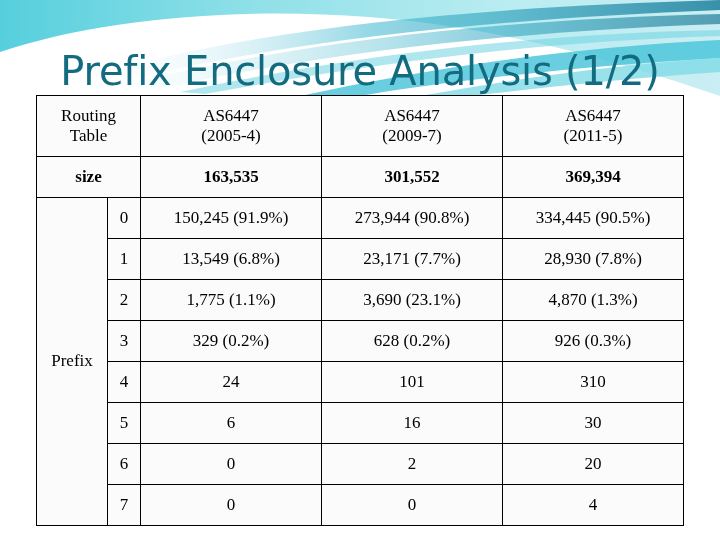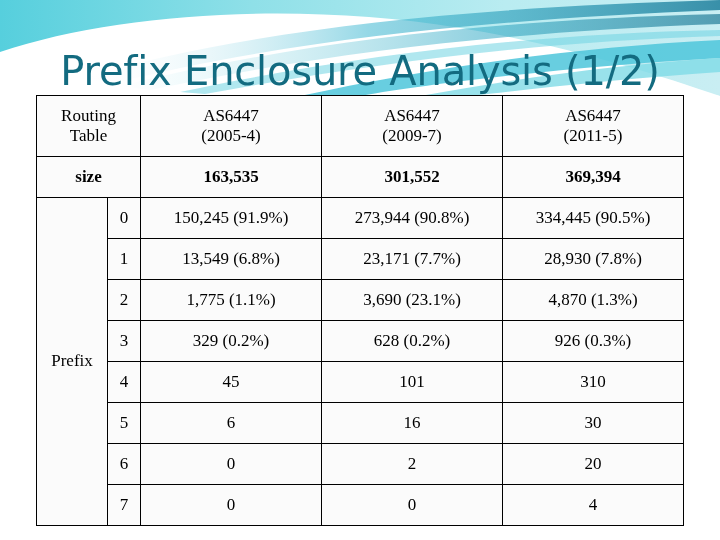--- a/index.html
+++ b/index.html
@@ -225,21 +225,21 @@
 
     <tr>
       <td class="layer-num">3</td>
       <td class="data-cell">329 (0.2%)</td>
       <td class="data-cell">628 (0.2%)</td>
       <td class="data-cell">926 (0.3%)</td>
     </tr>
 
     <tr>
       <td class="layer-num">4</td>
-      <td class="data-cell">45</td>
+      <td class="data-cell">24</td>
       <td class="data-cell">101</td>
       <td class="data-cell">310</td>
     </tr>
 
     <tr>
       <td class="layer-num">5</td>
       <td class="data-cell">6</td>
       <td class="data-cell">16</td>
       <td class="data-cell">30</td>
     </tr>

